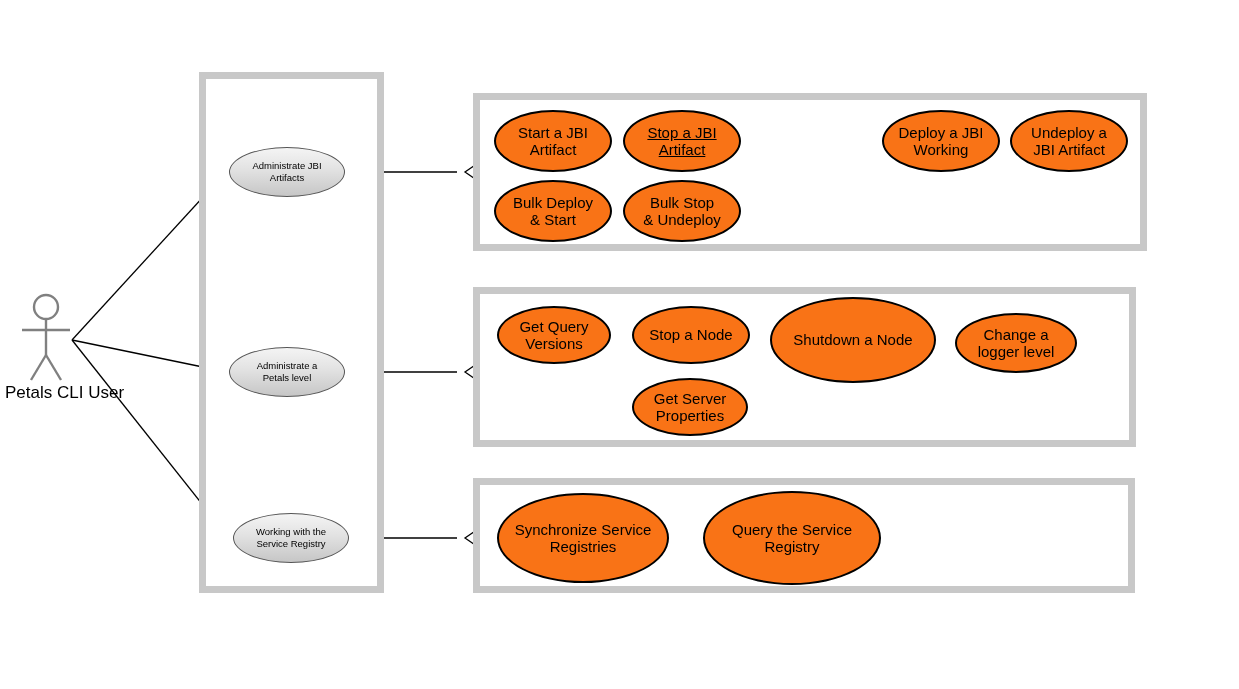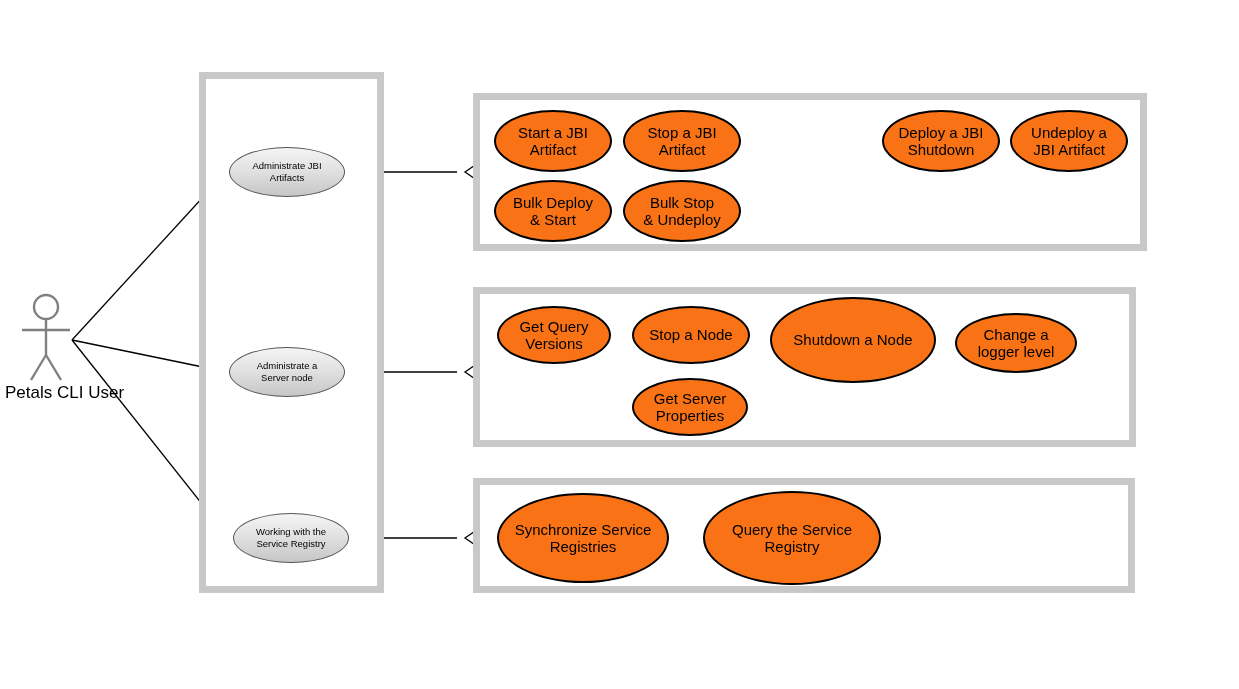--- a/index.html
+++ b/index.html
@@ -117,31 +117,31 @@
     </g>
   </svg>
 
   <div class="actor-label" style="left:5px; top:383px;">Petals CLI User</div>
 
   <div class="left-box" style="left:199px; top:72px; width:185px; height:521px;"></div>
 
   <div class="uc-primary" style="left:229px; top:147px; width:116px; height:50px;text-align:center;">Administrate JBI
 Artifacts</div>
   <div class="uc-primary" style="left:229px; top:347px; width:116px; height:50px;">Administrate a
-Server node</div>
+Petals level</div>
   <div class="uc-primary" style="left:233px; top:513px; width:116px; height:50px;">Working with the
 Service Registry</div>
 
   <div class="group-box" style="left:473px; top:93px; width:674px; height:158px;"></div>
   <div class="uc" style="left:494px; top:110px; width:118px; height:62px;">Start a JBI
 Artifact</div>
-  <div class="uc" style="left:623px; top:110px; width:118px; height:62px;">Stop a JBI
+  <div class="uc" style="left:623px; top:110px; width:118px; height:62px;text-decoration:underline;">Stop a JBI
 Artifact</div>
   <div class="uc" style="left:882px; top:110px; width:118px; height:62px;">Deploy a JBI
-Shutdown</div>
+Working</div>
   <div class="uc" style="left:1010px; top:110px; width:118px; height:62px;">Undeploy a
 JBI Artifact</div>
   <div class="uc" style="left:494px; top:180px; width:118px; height:62px;">Bulk Deploy
 &amp; Start</div>
   <div class="uc" style="left:623px; top:180px; width:118px; height:62px;">Bulk Stop
 &amp; Undeploy</div>
 
   <div class="group-box" style="left:473px; top:287px; width:663px; height:160px;"></div>
   <div class="uc" style="left:497px; top:306px; width:114px; height:58px;">Get Query
 Versions</div>

